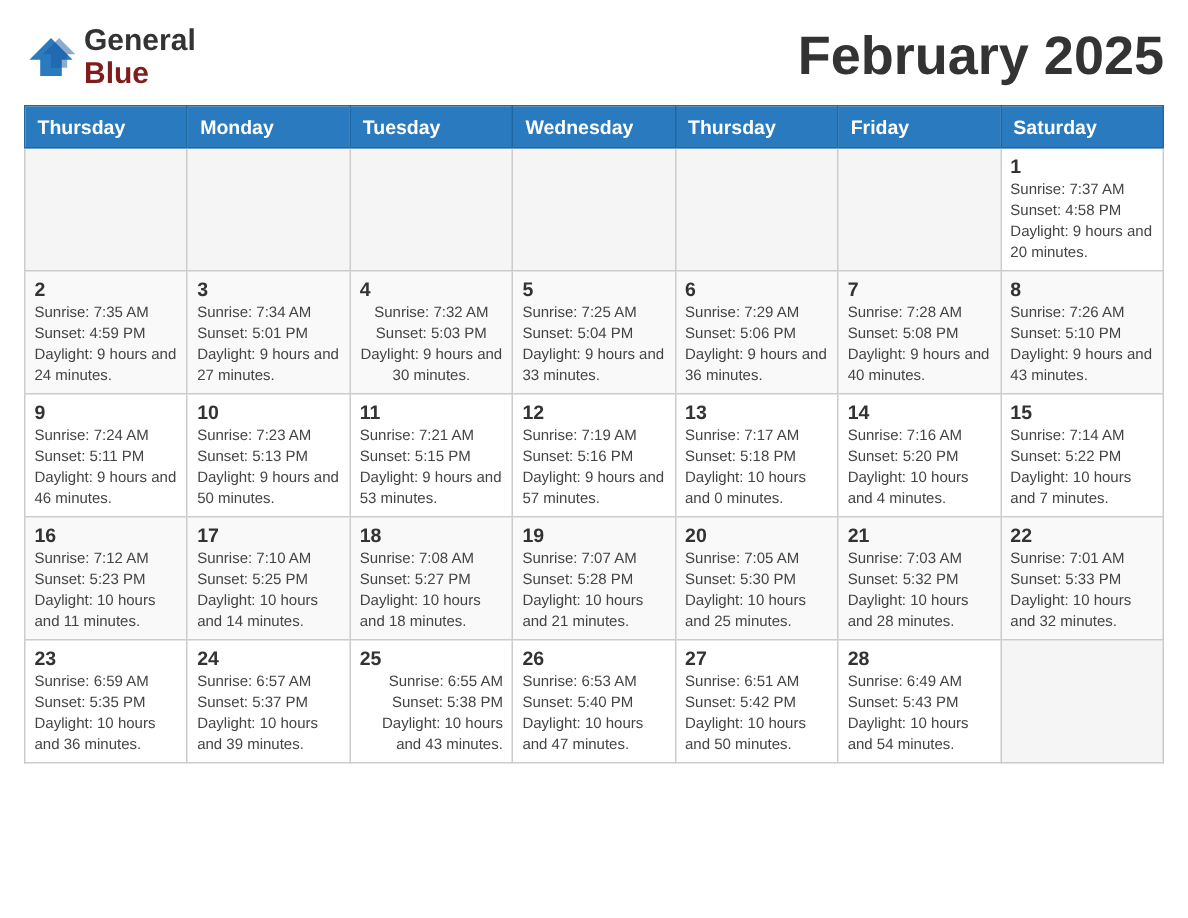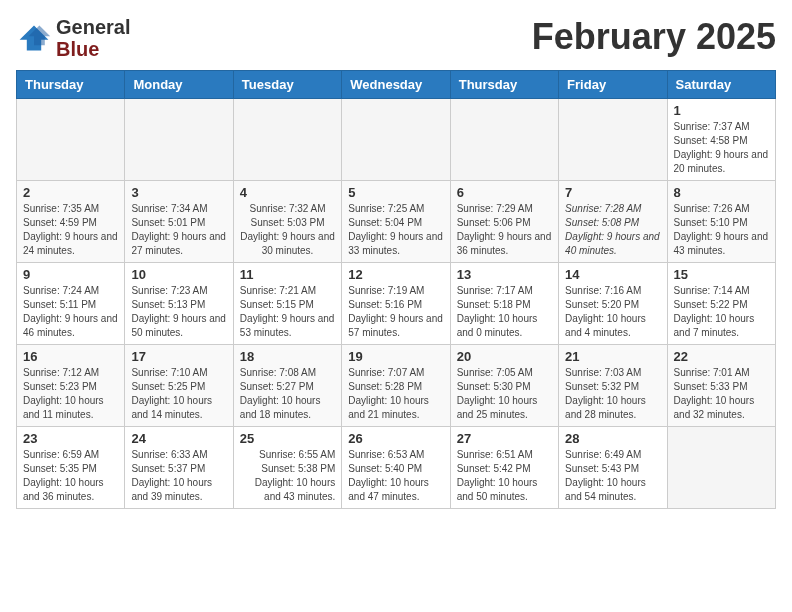--- a/index.html
+++ b/index.html
@@ -160,21 +160,21 @@
 Daylight: 9 hours and 33 minutes.</div>
         </td>
         <td>
           <span class="day-number">6</span>
           <div class="day-info" style="white-space: pre-line;">Sunrise: 7:29 AM
 Sunset: 5:06 PM
 Daylight: 9 hours and 36 minutes.</div>
         </td>
         <td>
           <span class="day-number">7</span>
-          <div class="day-info" style="white-space: pre-line; font-style: italic;">Sunrise: 7:28 AM
+          <div class="day-info" style="white-space: pre-line;">Sunrise: 7:28 AM
 Sunset: 5:08 PM
 Daylight: 9 hours and 40 minutes.</div>
         </td>
         <td>
           <span class="day-number">8</span>
           <div class="day-info" style="white-space: pre-line;">Sunrise: 7:26 AM
 Sunset: 5:10 PM
 Daylight: 9 hours and 43 minutes.</div>
         </td>
       </tr>
@@ -268,21 +268,21 @@
       </tr>
       <tr>
         <td>
           <span class="day-number">23</span>
           <div class="day-info" style="white-space: pre-line;">Sunrise: 6:59 AM
 Sunset: 5:35 PM
 Daylight: 10 hours and 36 minutes.</div>
         </td>
         <td>
           <span class="day-number">24</span>
-          <div class="day-info" style="white-space: pre-line;">Sunrise: 6:33 AM
+          <div class="day-info" style="white-space: pre-line;">Sunrise: 6:57 AM
 Sunset: 5:37 PM
 Daylight: 10 hours and 39 minutes.</div>
         </td>
         <td>
           <span class="day-number">25</span>
           <div class="day-info" style="white-space: pre-line; text-align: right;">Sunrise: 6:55 AM
 Sunset: 5:38 PM
 Daylight: 10 hours and 43 minutes.</div>
         </td>
         <td>

